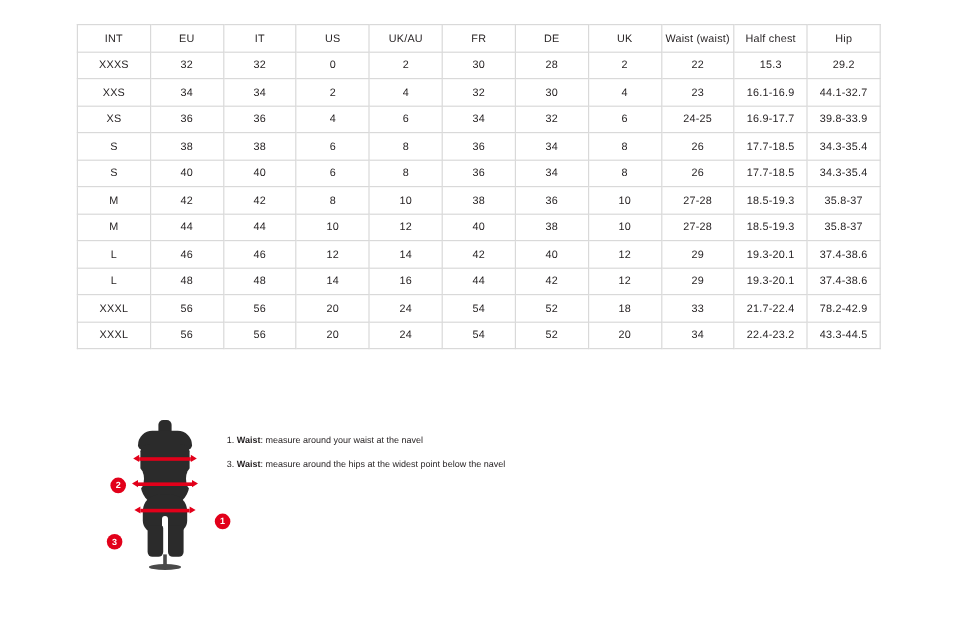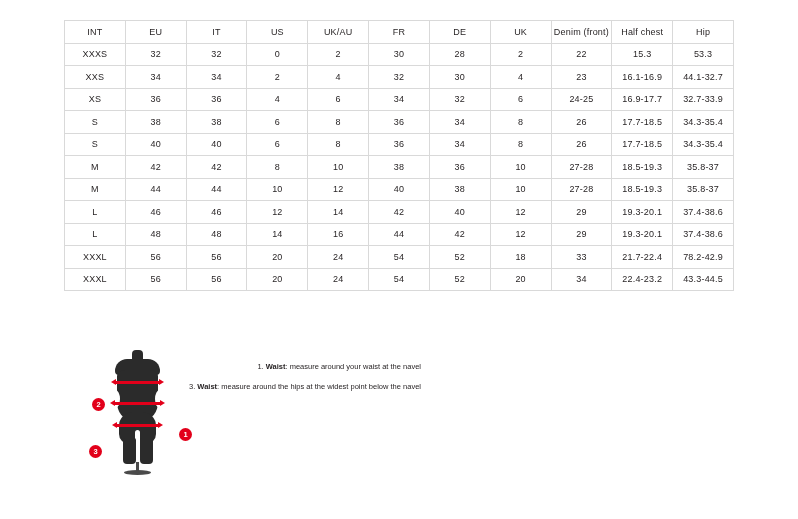--- a/index.html
+++ b/index.html
@@ -69,21 +69,20 @@
     align-items: flex-start;
   }
   .figure-col {
     width: 125px;
     position: relative;
     height: 130px;
   }
   .notes-col {
     padding-top: 12px;
     margin-left: 0px;
-    text-align: right;
   }
   .note {
     font-size: 7.5px;
     line-height: 1.35;
     color: #231f20;
     margin-bottom: 10px;
     white-space: nowrap;
   }
   .note b { font-weight: bold; }
 
@@ -222,38 +221,38 @@
       <thead>
         <tr>
           <td>INT</td>
           <td>EU</td>
           <td>IT</td>
           <td>US</td>
           <td>UK/AU</td>
           <td>FR</td>
           <td>DE</td>
           <td>UK</td>
-          <td>Denim (front)</td>
+          <td>Waist (waist)</td>
           <td>Half chest</td>
           <td>Hip</td>
         </tr>
       </thead>
       <tbody>
         <tr>
           <td>XXXS</td>
           <td>32</td>
           <td>32</td>
           <td>0</td>
           <td>2</td>
           <td>30</td>
           <td>28</td>
           <td>2</td>
           <td>22</td>
           <td>15.3</td>
-          <td>53.3</td>
+          <td>29.2</td>
         </tr>
         <tr>
           <td>XXS</td>
           <td>34</td>
           <td>34</td>
           <td>2</td>
           <td>4</td>
           <td>32</td>
           <td>30</td>
           <td>4</td>
@@ -265,21 +264,21 @@
           <td>XS</td>
           <td>36</td>
           <td>36</td>
           <td>4</td>
           <td>6</td>
           <td>34</td>
           <td>32</td>
           <td>6</td>
           <td>24-25</td>
           <td>16.9-17.7</td>
-          <td>32.7-33.9</td>
+          <td>39.8-33.9</td>
         </tr>
         <tr>
           <td>S</td>
           <td>38</td>
           <td>38</td>
           <td>6</td>
           <td>8</td>
           <td>36</td>
           <td>34</td>
           <td>8</td>

